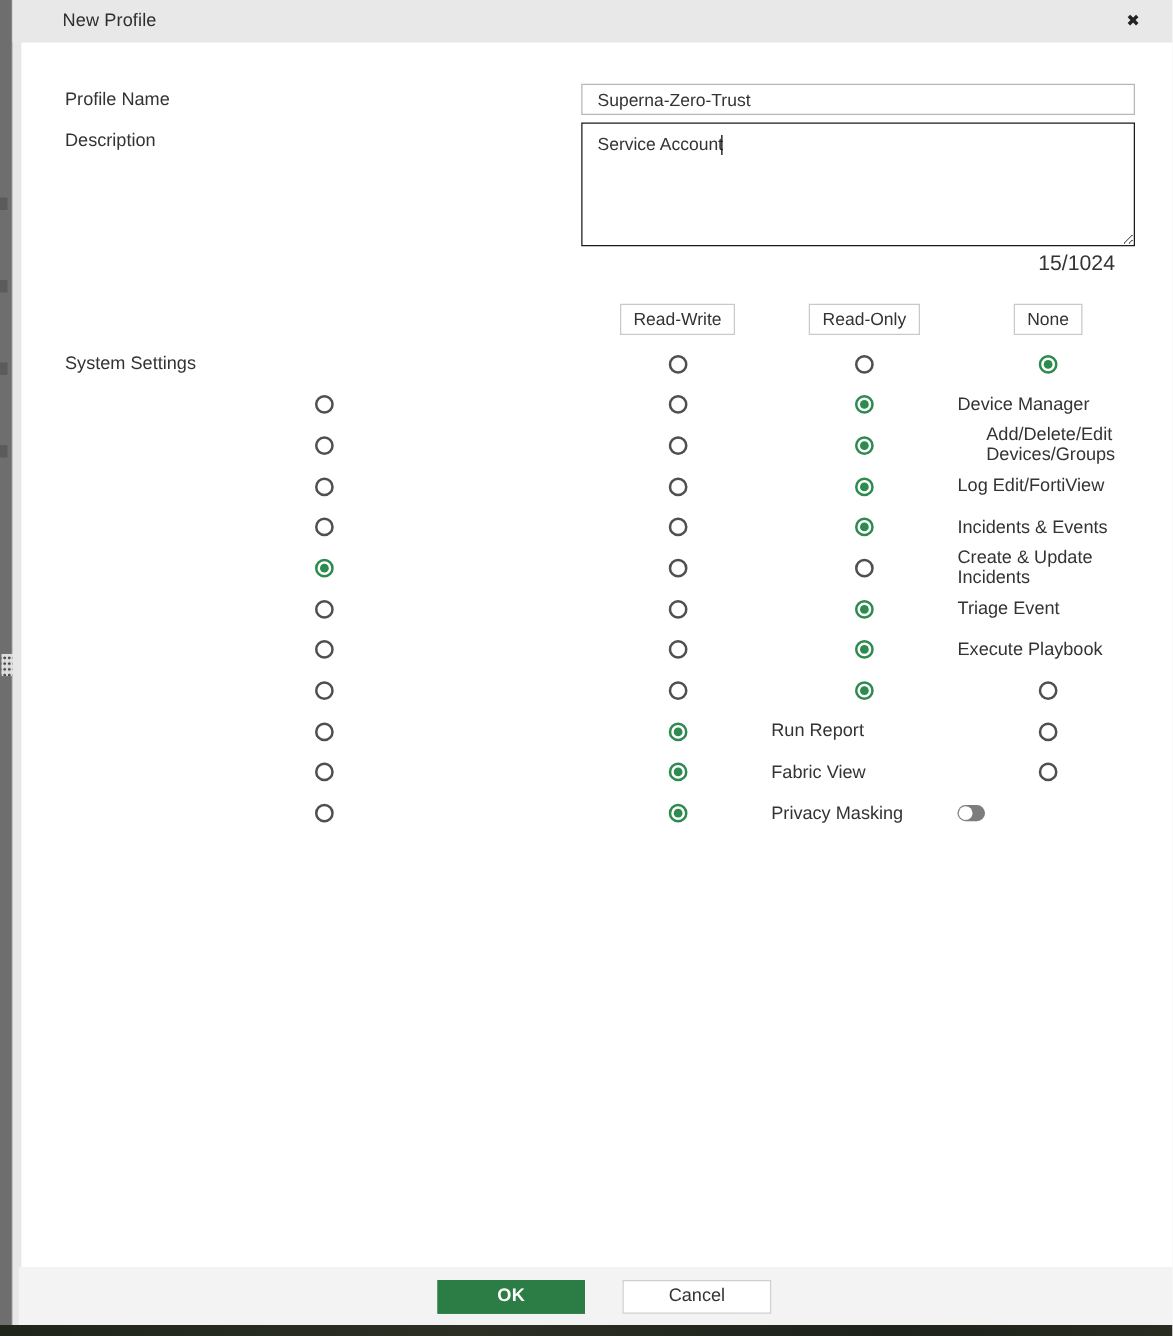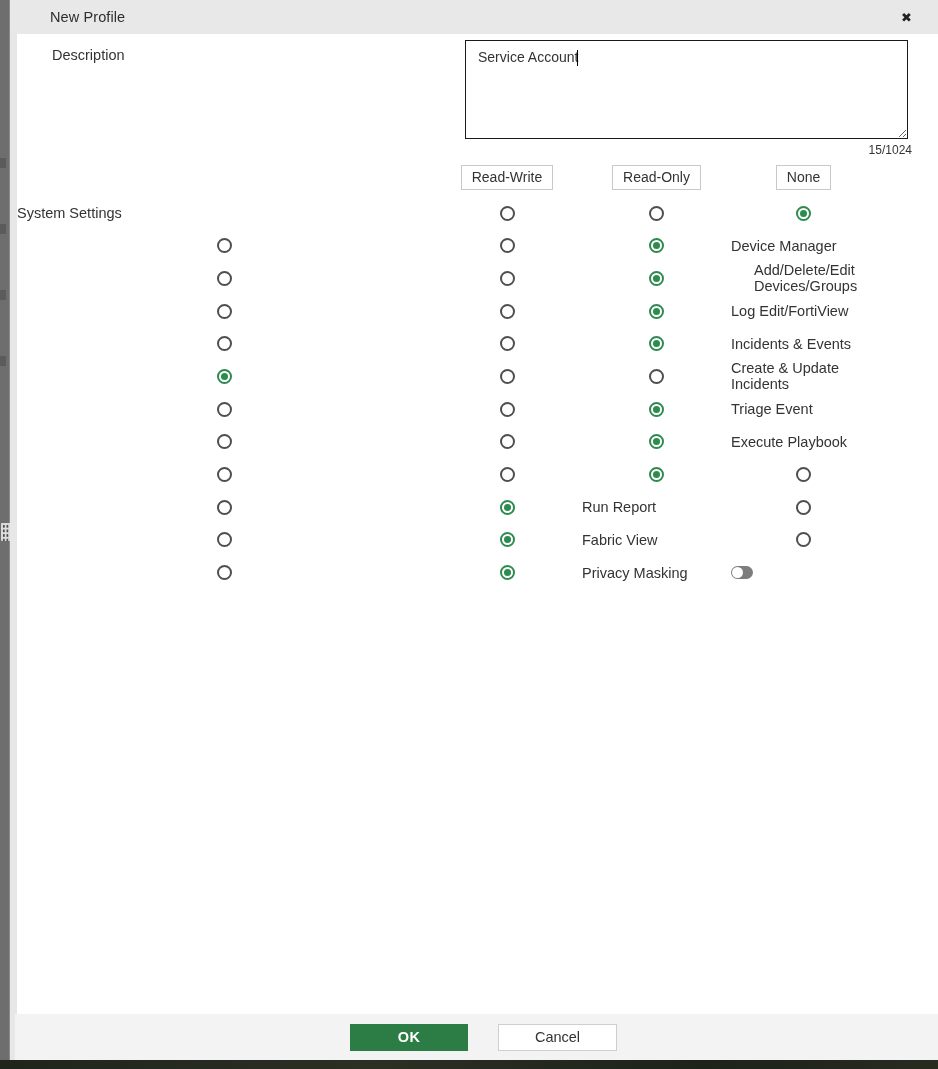--- a/index.html
+++ b/index.html
@@ -99,30 +99,31 @@
     font-size: 14px; color: #333;
     font-family: "Liberation Sans", sans-serif;
     resize: both;
     display: block;
   }
   .caret {
     position: absolute; left: 112px; top: 10px;
     width: 1px; height: 16px; background: #000;
   }
   .char-counter {
-    text-align: right; padding-right: 26px;
+    text-align: right; padding-right: 46px;
     margin-top: 4px;
-    font-size: 12px; color: #333;
+    font-size: 17px; color: #333;
   }
 
   
   .perm-grid {
     display: grid;
     grid-template-columns: 415px 150px 149px 145px;
-    margin-top: 7px;
+    padding-left: 35px;
+    margin-top: 21px;
     grid-auto-rows: 32.7px;
   }
   .head-cell {
     height: 26px; margin-bottom: 2px;
     display: flex; align-items: center; justify-content: center;
   }
   .col-header {
     border: 1px solid #c9c9c9; background: #fff;
     padding: 3px 10px 4px;
     font-size: 14px; color: #333;
@@ -182,20 +183,24 @@
 
 <div class="modal">
 
   <div class="modal-header">
     <span class="modal-title">New Profile</span>
     <button class="close-btn">✖</button>
   </div>
 
   <div class="modal-body">
 
+    <div class="form-row name-row">
+      <label class="form-label">Profile Name</label>
+      <input class="text-input" type="text" value="Superna-Zero-Trust" style="">
+    </div>
 
     <div class="form-row desc-row">
       <label class="form-label">Description</label>
       <div class="desc-wrap">
         <textarea class="desc-textarea" style="">Service Account</textarea>
         <span class="caret"></span>
       </div>
     </div>
 
     <div class="char-counter">15/1024</div>

